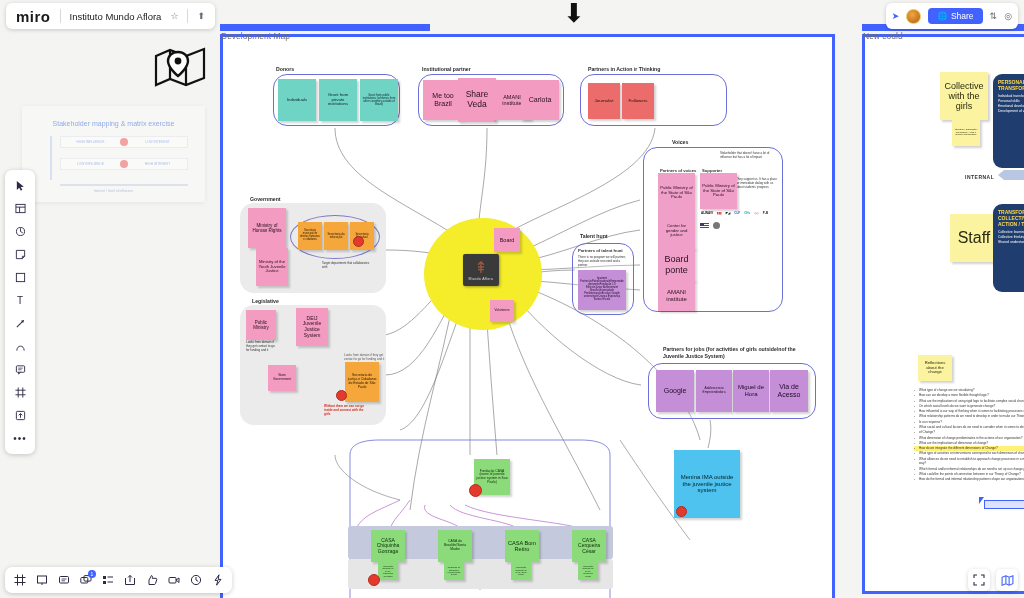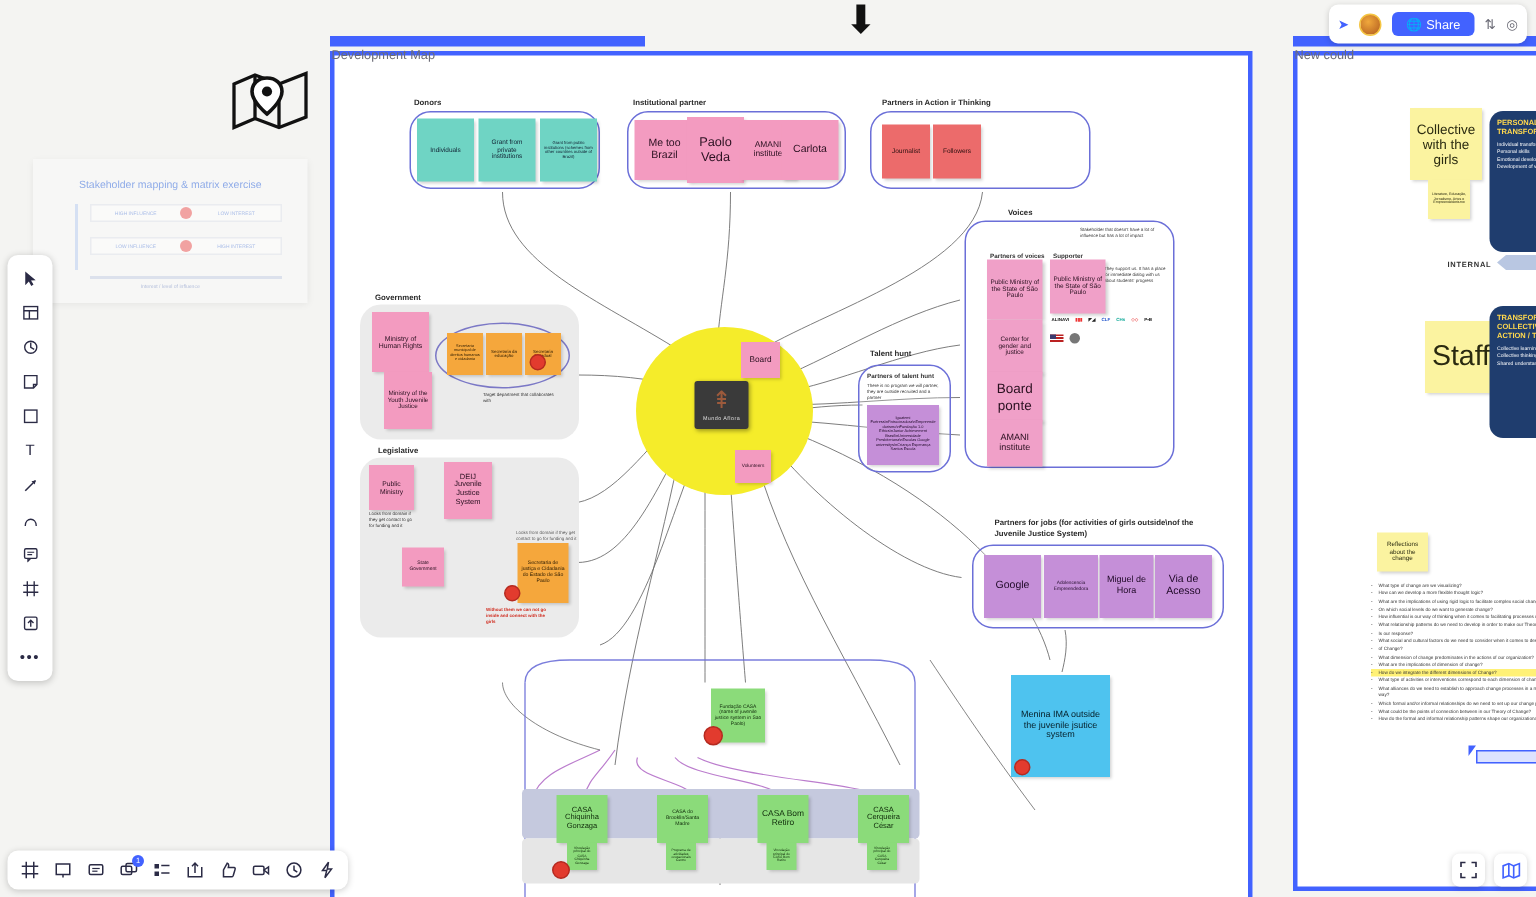--- a/index.html
+++ b/index.html
@@ -237,21 +237,21 @@
 
     <div class="group-title" style="left:276px; top:66px;">Donors</div>
     <div class="group" style="left:273px; top:74px; width:127px; height:52px;"></div>
     <div class="note teal" style="left:278px; top:79px; width:38px; height:42px; font-size:4.3px;">Individuals</div>
     <div class="note teal" style="left:319px; top:79px; width:38px; height:42px; font-size:4.3px;">Grant from private institutions</div>
     <div class="note teal" style="left:360px; top:79px; width:38px; height:42px; font-size:2.8px;">Grant from public institutions (schemes from other countries outside of Brazil)</div>
 
     <div class="group-title" style="left:422px; top:66px;">Institutional partner</div>
     <div class="group" style="left:418px; top:74px; width:146px; height:52px;"></div>
     <div class="note pink" style="left:423px; top:80px; width:40px; height:40px; font-size:7px;">Me too Brazil</div>
-    <div class="note pink" style="left:458px; top:78px; width:38px; height:44px; font-size:8.5px;">Paolo Veda</div>
+    <div class="note pink" style="left:458px; top:78px; width:38px; height:44px; font-size:8.5px;">Share Veda</div>
     <div class="note pink" style="left:493px; top:80px; width:38px; height:40px; font-size:5.6px;">AMANI institute</div>
     <div class="note pink" style="left:521px; top:80px; width:38px; height:40px; font-size:7px;">Carlota</div>
 
     <div class="group-title" style="left:588px; top:66px;">Partners in Action ir Thinking</div>
     <div class="group" style="left:580px; top:74px; width:147px; height:52px;"></div>
     <div class="note red" style="left:588px; top:83px; width:32px; height:36px; font-size:4.4px;">Journalist</div>
     <div class="note red" style="left:622px; top:83px; width:32px; height:36px; font-size:4.4px;">Followers</div>
 
     <div class="group-title" style="left:672px; top:139px;">Voices</div>
     <div class="group" style="left:643px; top:147px; width:140px; height:165px;"></div>
@@ -342,21 +342,21 @@
     <div class="note green" style="left:444px; top:562px; width:20px; height:18px; font-size:2.2px;">Programa de atividades ocupacionais Centro</div>
 
     <div class="note green" style="left:505px; top:530px; width:34px; height:32px; font-size:5.6px;">CASA Bom Retiro</div>
     <div class="note green" style="left:511px; top:562px; width:20px; height:18px; font-size:2.2px;">Vinculação principal do CASA Bom Retiro</div>
 
     <div class="note green" style="left:572px; top:530px; width:34px; height:32px; font-size:5px;">CASA Cerqueira César</div>
     <div class="note green" style="left:578px; top:562px; width:20px; height:18px; font-size:2.2px;">Vinculação principal do CASA Cerqueira César</div>
 
     <div class="note yellow" style="left:940px; top:72px; width:48px; height:48px; font-size:9px;">Collective with the girls</div>
     <div class="note yellow" style="left:952px; top:120px; width:28px; height:26px; font-size:2.4px;">Literature, Educação, Jornalismo, Artes e Empreendedorismo</div>
-    <div class="note yellow" style="left:950px; top:214px; width:48px; height:48px; font-size:19px;">Staff</div>
+    <div class="note yellow" style="left:950px; top:214px; width:48px; height:48px; font-size:16px;">Staff</div>
 
     <div class="navy" style="position:absolute; left:993px; top:74px; width:70px; height:94px; border-radius:9px; padding:5px 5px;">
       <div style="font-size:5px; font-weight:bold; color:#ffd84d; line-height:1.2;">PERSONAL TRANSFORMATION</div>
       <ul style="margin-top:3px; font-size:3.4px; line-height:1.5; list-style:none;">
         <li style="text-indent:-3px;padding-left:3px;">Individual transformation</li>
         <li style="text-indent:-3px;padding-left:3px;">Personal skills</li>
         <li style="text-indent:-3px;padding-left:3px;">Emotional development</li>
         <li style="text-indent:-3px;padding-left:3px;">Development of vision</li>
       </ul>
     </div>
@@ -417,20 +417,28 @@
       <path d="M4 14 L18 8 L34 14 L52 7 L52 36 L34 43 L18 37 L4 43 Z" fill="none" stroke="#111" stroke-width="2.2"></path>
       <path d="M18 8 L18 37 M34 14 L34 43" fill="none" stroke="#111" stroke-width="2.2"></path>
       <path d="M26 10 C20 10 16 14 16 19 C16 26 26 34 26 34 C26 34 36 26 36 19 C36 14 32 10 26 10 Z" fill="#fff" stroke="#111" stroke-width="2.4"></path>
       <circle cx="26" cy="19" r="3.4" fill="#111"></circle>
     </svg>
 
     <div class="dl-arrow" style="left:563px; top:-2px;">⬇</div>
   </div>
 
   <div id="topbar">
+    <div class="bar-chip" id="brandchip">
+      <span class="brand">miro</span>
+      <span class="divider-v"></span>
+      <span class="doc-title">Instituto Mundo Aflora</span>
+      <span class="ticon">☆</span>
+      <span class="divider-v"></span>
+      <span class="ticon">⬆</span>
+    </div>
     <div class="bar-chip" id="rightchip">
       <span class="ticon" style="color:#4262ff;">➤</span>
       <span class="avatar"></span>
       <button class="share-btn">
         <span>🌐</span>
         <span>Share</span>
       </button>
       <span class="ticon">⇅</span>
       <span class="ticon">◎</span>
     </div>

